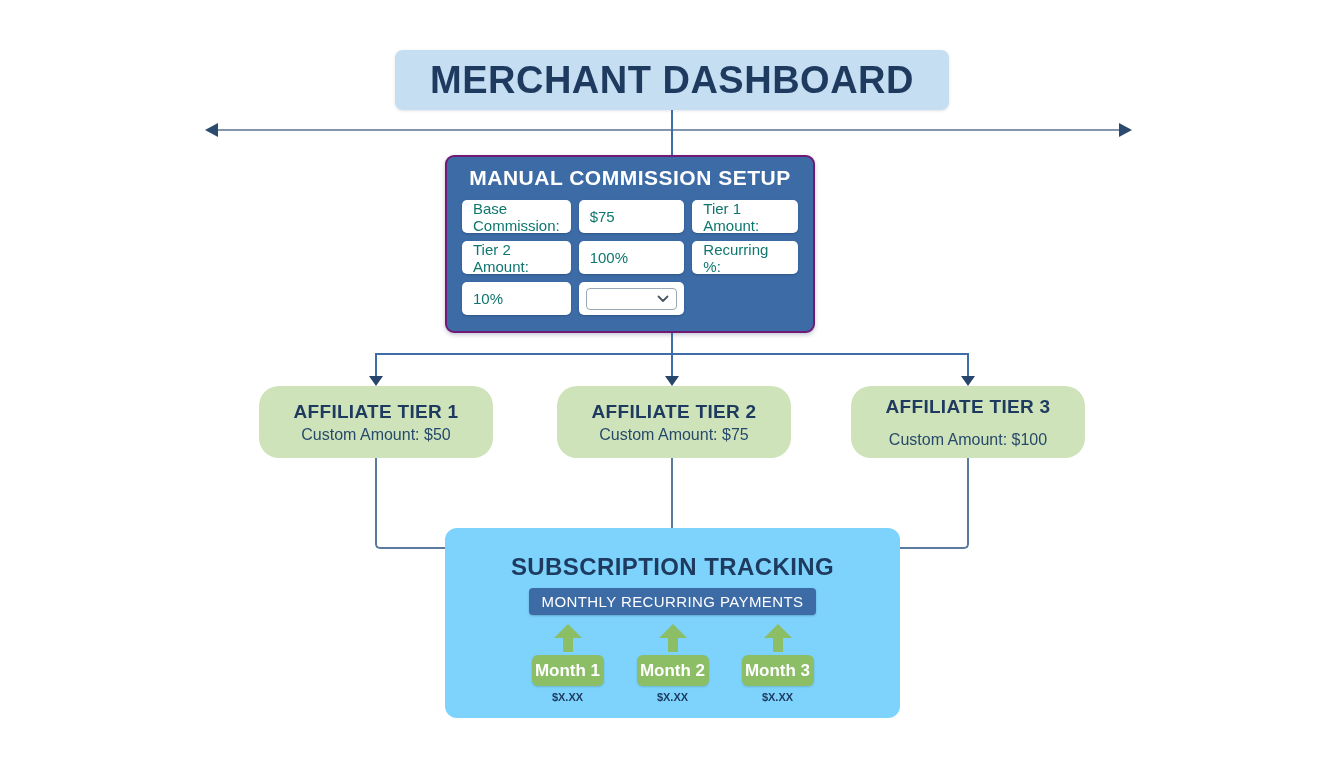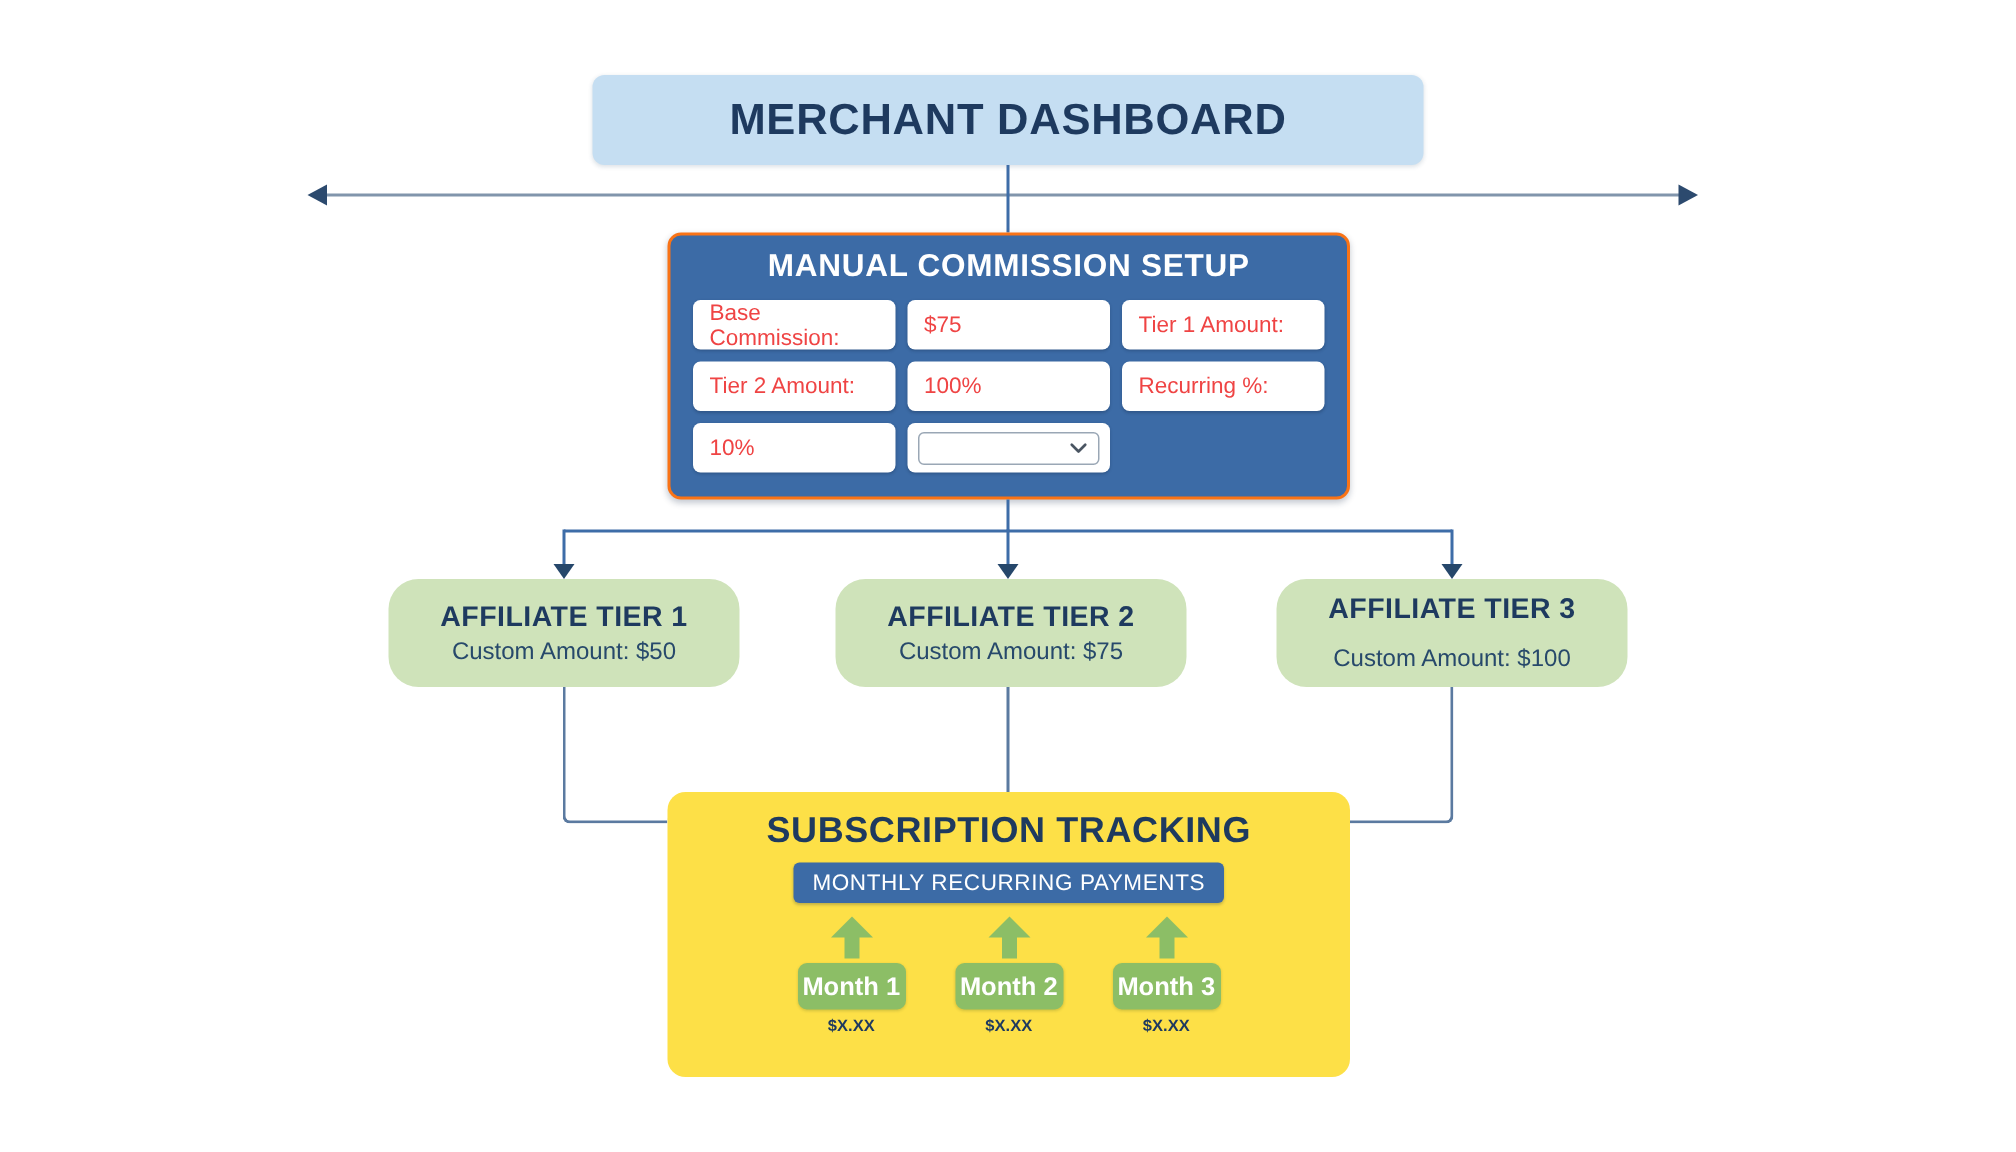--- a/index.html
+++ b/index.html
@@ -16,21 +16,21 @@
   .dashboard-box {
     position: absolute;
     left: 395px; top: 50px;
     width: 554px; height: 60px;
     background: #c5def2;
     border-radius: 8px;
     display: flex; align-items: center; justify-content: center;
     box-shadow: 0 1px 3px rgba(30,58,95,.15);
   }
   .dashboard-box .title {
-    font-size: 29px; font-weight: bold; color: #1e3a5f; letter-spacing: .5px;
+    font-size: 38px; font-weight: bold; color: #1e3a5f; letter-spacing: .5px;
   }
   
   .hline { position: absolute; background: #8195ac; height: 2px; }
   .vline { position: absolute; background: #3e6da8; width: 2px; }
   .vline-gray { position: absolute; background: #5b7aa0; width: 2px; }
   .arrow-left {
     position: absolute; width: 0; height: 0;
     border-top: 7px solid transparent; border-bottom: 7px solid transparent;
     border-right: 13px solid #2c4a6e;
   }
@@ -51,41 +51,41 @@
   }
   .elbow-right {
     position: absolute;
     border-right: 2px solid #5b7aa0; border-bottom: 2px solid #5b7aa0;
     border-bottom-right-radius: 5px;
   }
   
   .commission-box {
     position: absolute;
     left: 445px; top: 155px;
-    width: 455px; height: 178px;
+    width: 370px; height: 178px;
     background: #3c6ba6;
-    border: 2px solid #f97316;
+    border: 2px solid #701a75;
     border-radius: 9px;
     padding: 9px 15px 14px 15px;
     box-shadow: 0 2px 4px rgba(20,40,70,.25);
   }
   .commission-box .title {
     text-align: center; color: #ffffff; font-weight: bold;
     font-size: 21px; letter-spacing: .5px; margin-bottom: 10px;
   }
   .commission-grid {
     display: grid;
     grid-template-columns: 1fr 1fr 1fr;
     gap: 8px;
   }
   .cell {
     background: #ffffff; border-radius: 5px; height: 33px;
     display: flex; align-items: center;
     padding: 0 11px;
-    font-size: 15px; color: #ef4444;
+    font-size: 15px; color: #0f766e;
     box-shadow: 0 1px 2px rgba(20,40,70,.3);
   }
   .cell.select-cell { padding: 0 7px; }
   .select-inner {
     width: 100%; height: 22px;
     border: 1px solid #9aa7b5; border-radius: 4px;
     background: #ffffff;
     display: flex; align-items: center; justify-content: flex-end;
     padding-right: 7px;
   }
@@ -102,24 +102,24 @@
   .tier-box .tier-title { font-size: 19px; font-weight: bold; color: #1e3a5f; letter-spacing: .3px; }
   .tier-box .tier-sub { font-size: 16px; color: #27496b; }
   .tier-1 { left: 259px; }
   .tier-2 { left: 557px; }
   .tier-3 { left: 851px; gap: 13px; }
   
   .subscription-box {
     position: absolute;
     left: 445px; top: 528px;
     width: 455px; height: 190px;
-    background: #fde047;
+    background: #7dd3fc;
     border-radius: 12px;
     display: flex; flex-direction: column; align-items: center;
-    padding-top: 12px;
+    padding-top: 25px;
   }
   .subscription-box .title {
     font-size: 24px; font-weight: bold; color: #1e3a5f; letter-spacing: .4px;
   }
   .recurring-badge {
     margin-top: 7px;
     background: #3c6ba6;
     color: #ffffff; font-size: 15px; font-weight: normal; letter-spacing: .4px;
     padding: 5px 13px;
     border-radius: 4px;

